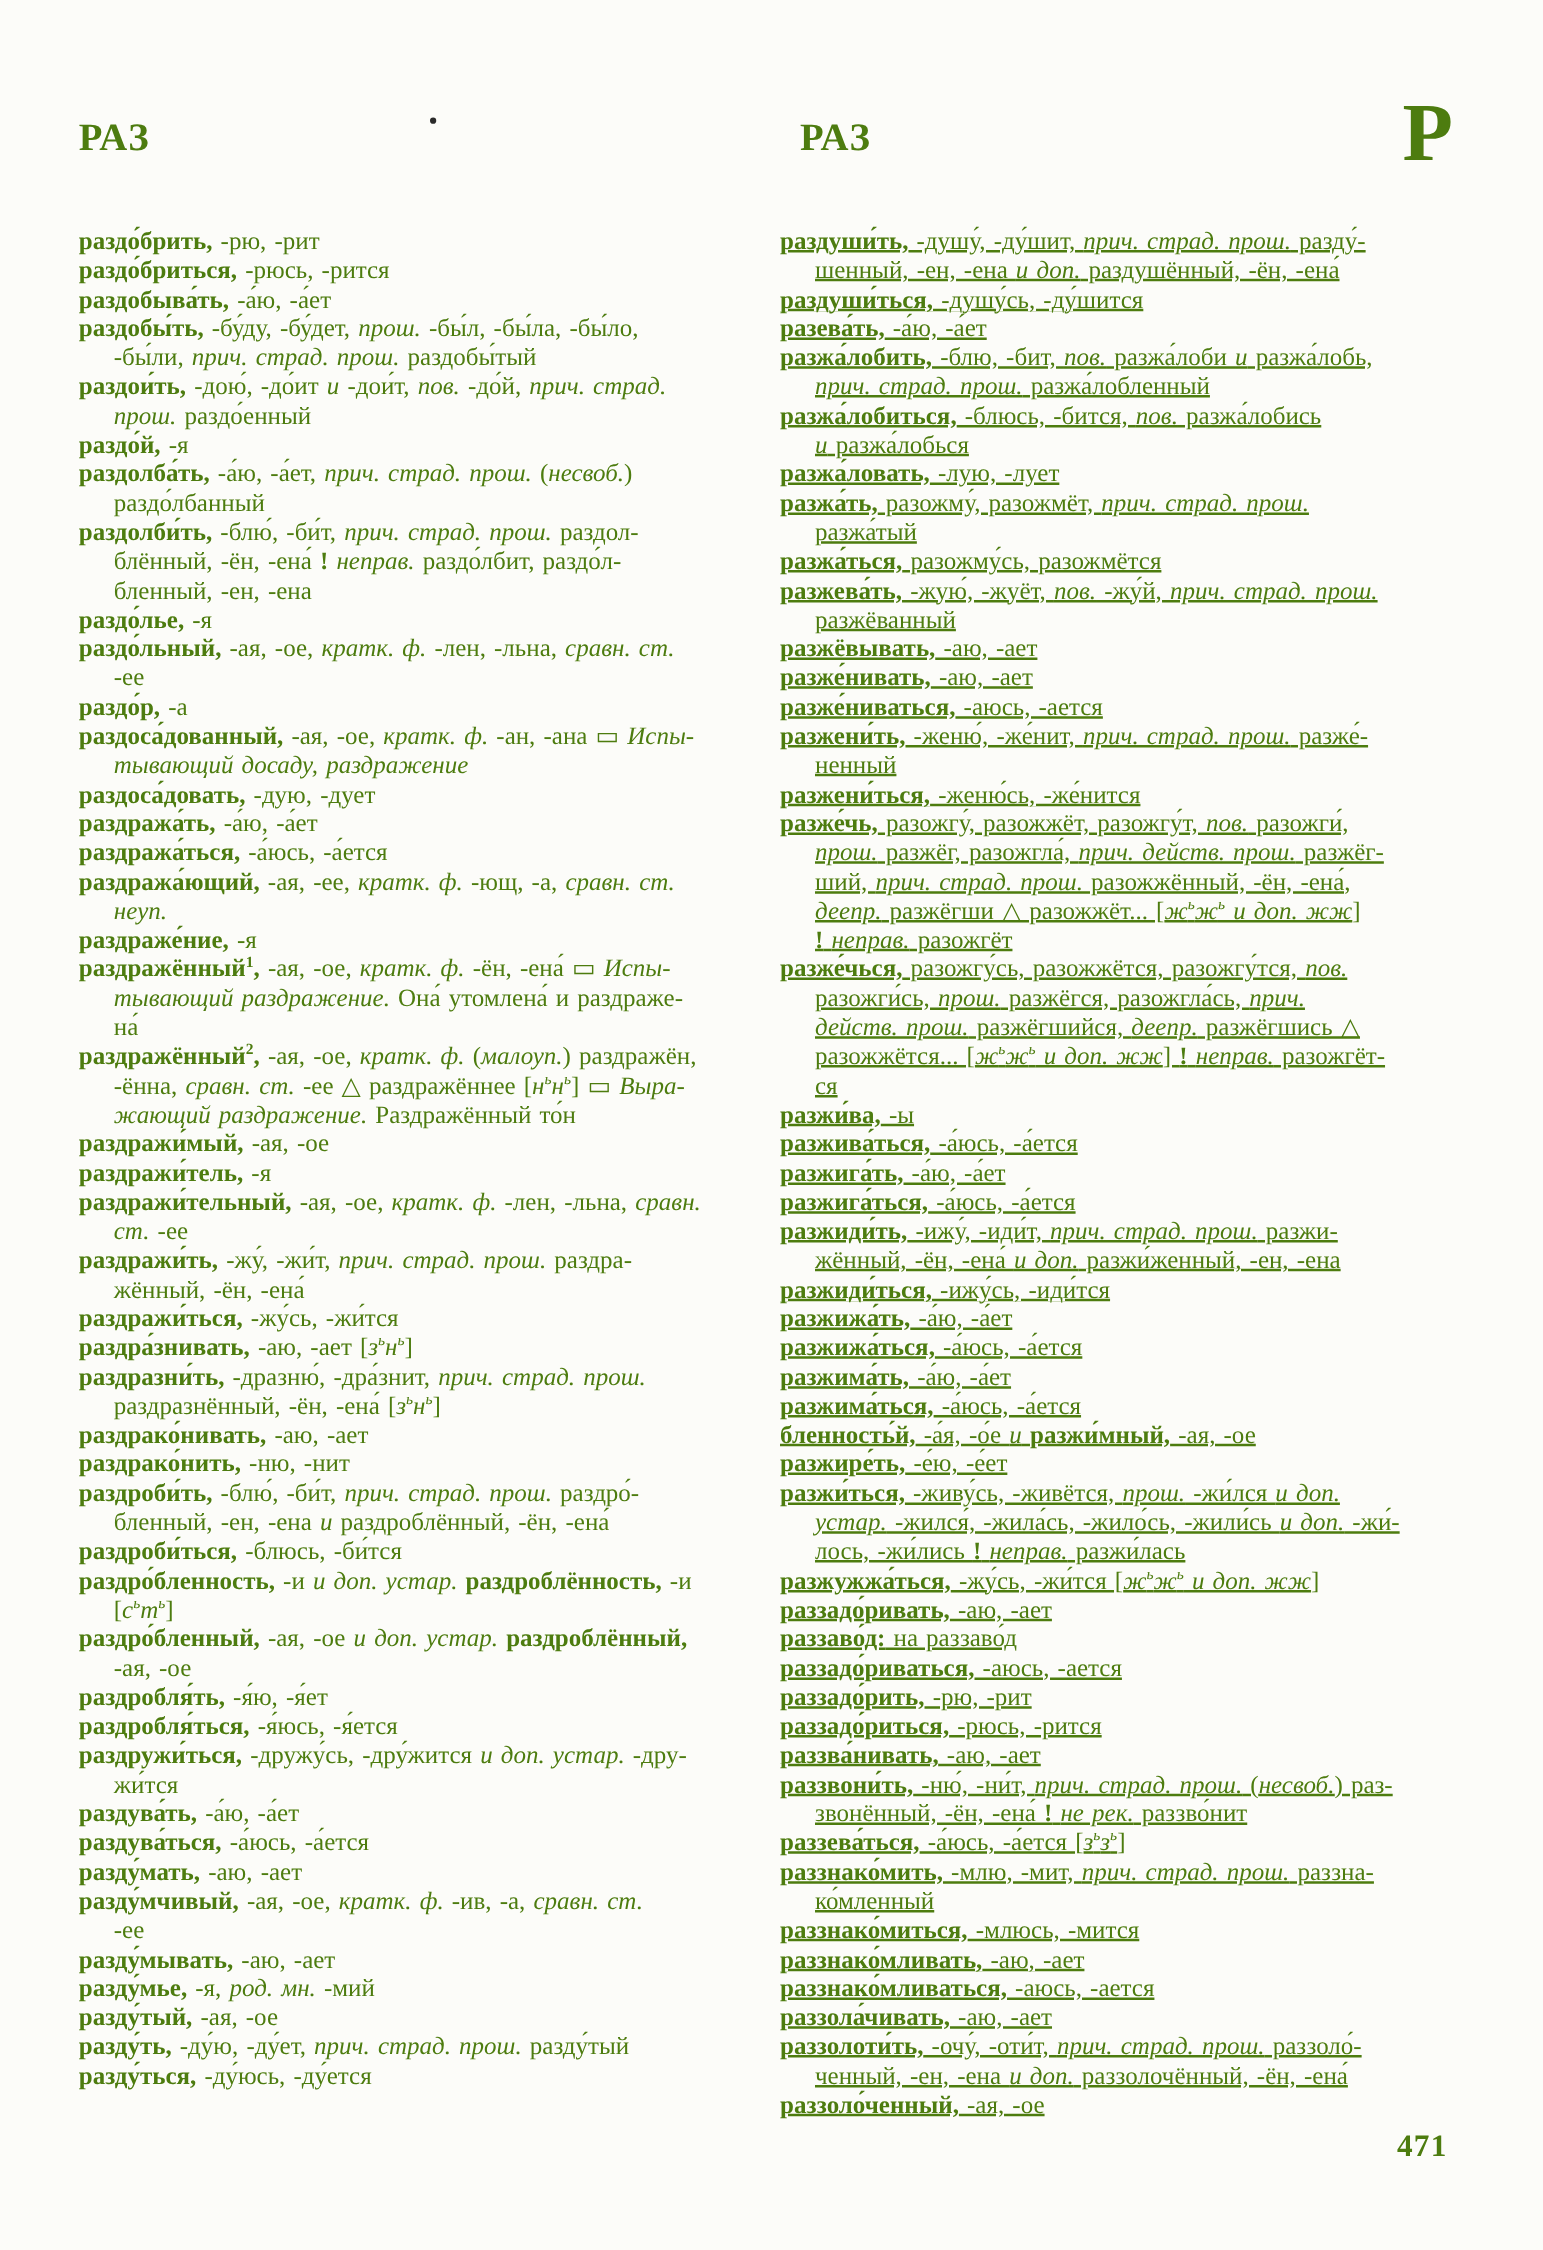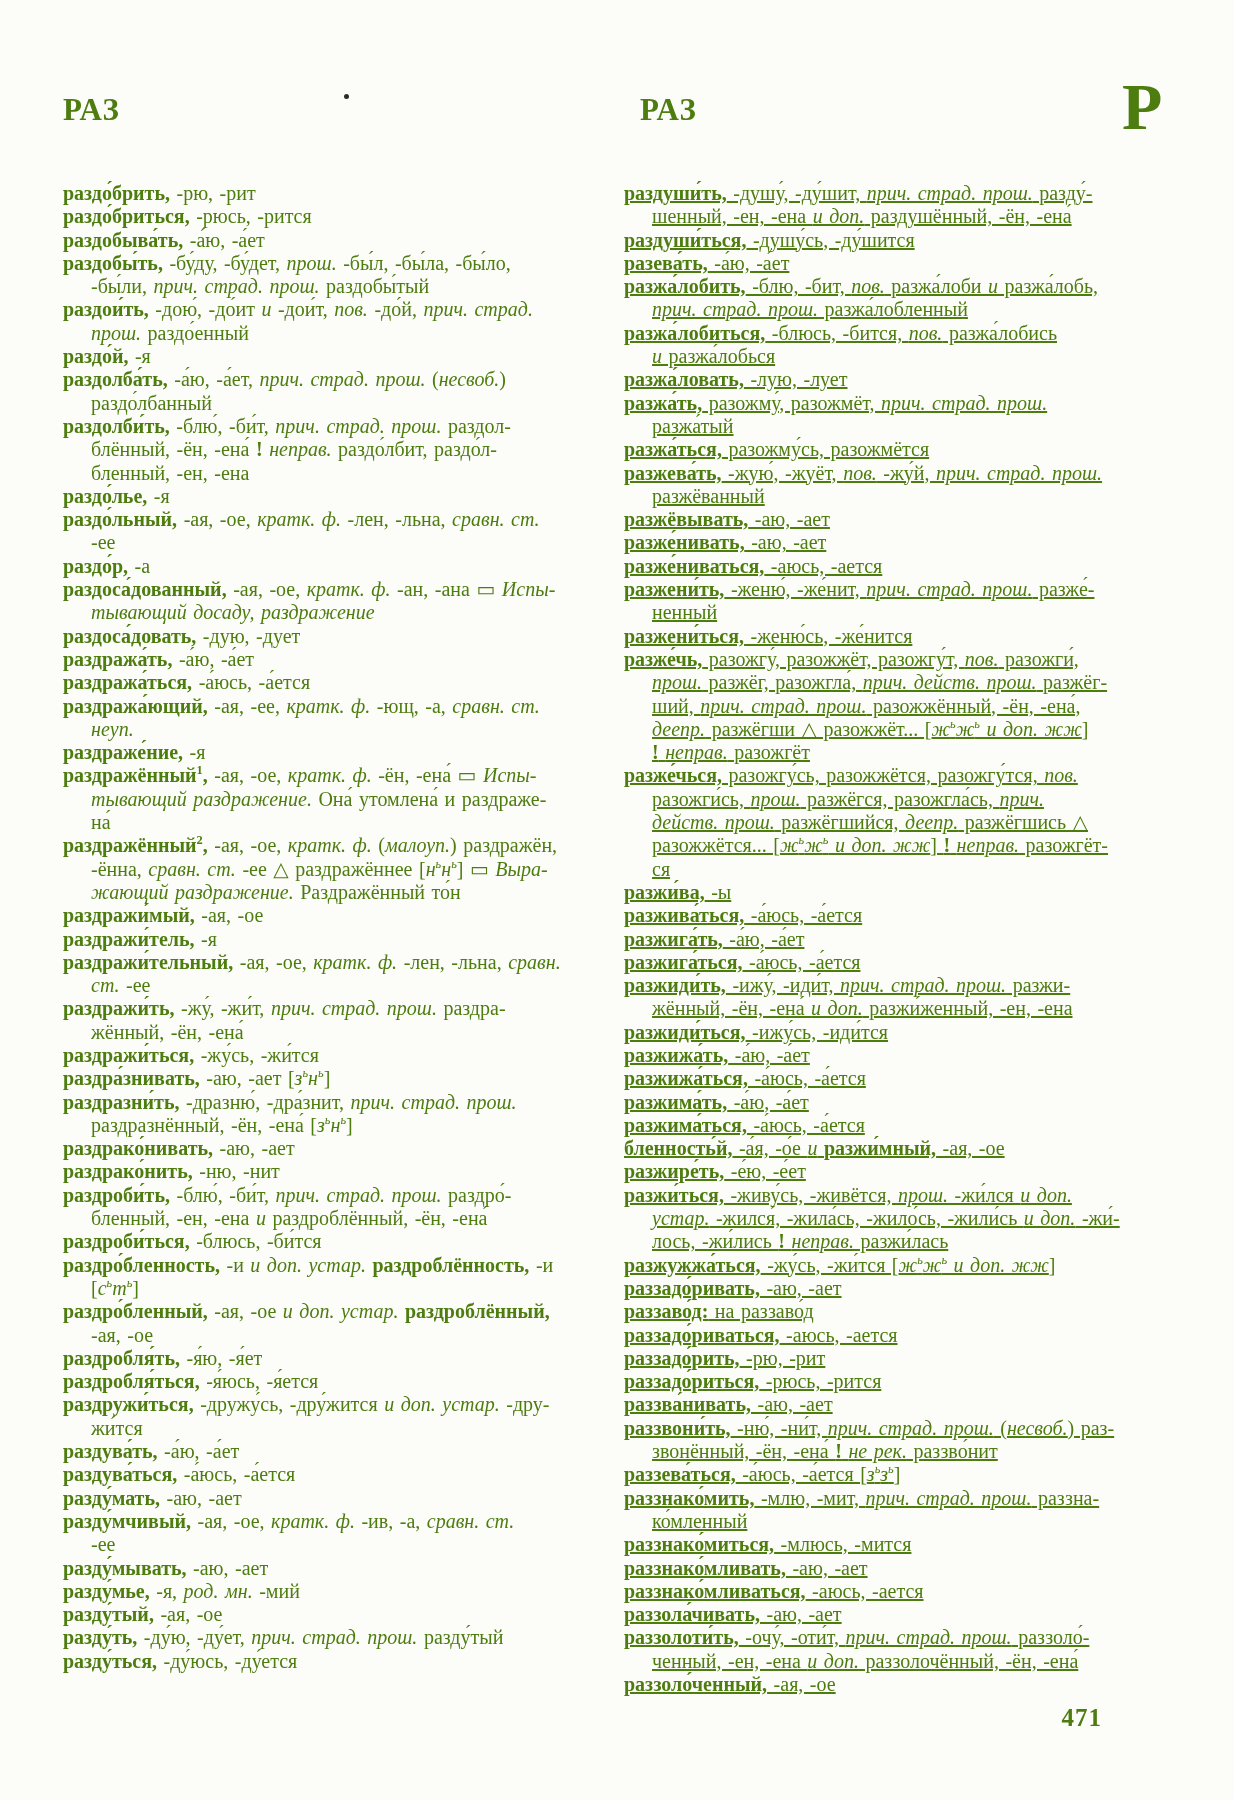--- a/index.html
+++ b/index.html
@@ -12,21 +12,21 @@
     position:absolute;top:94px;font-weight:bold;font-size:31px;
     letter-spacing:1.5px;line-height:31px;
   }
   .col-header.left{left:63px;}
   .col-header.right{left:640px;}
   .section-letter{
     position:absolute;top:74px;left:1122px;font-size:66px;font-weight:bold;
     line-height:66px;
   }
   .page-number{
-    position:absolute;top:1704px;left:1032px;width:70px;text-align:right;
+    position:absolute;top:1704px;left:1088px;width:70px;text-align:right;
     font-size:25px;font-weight:bold;letter-spacing:1px;
   }
   .column{position:absolute;top:142px;margin-top:40px;}
   .col-left{left:63px;width:548px;}
   .col-right{left:624px;width:532px;text-decoration:underline;}
   .dline{
     font-size:20px;line-height:23.3px;white-space:nowrap;
     word-spacing:1.5px;
   }
   .dline.cont{padding-left:28px;}

